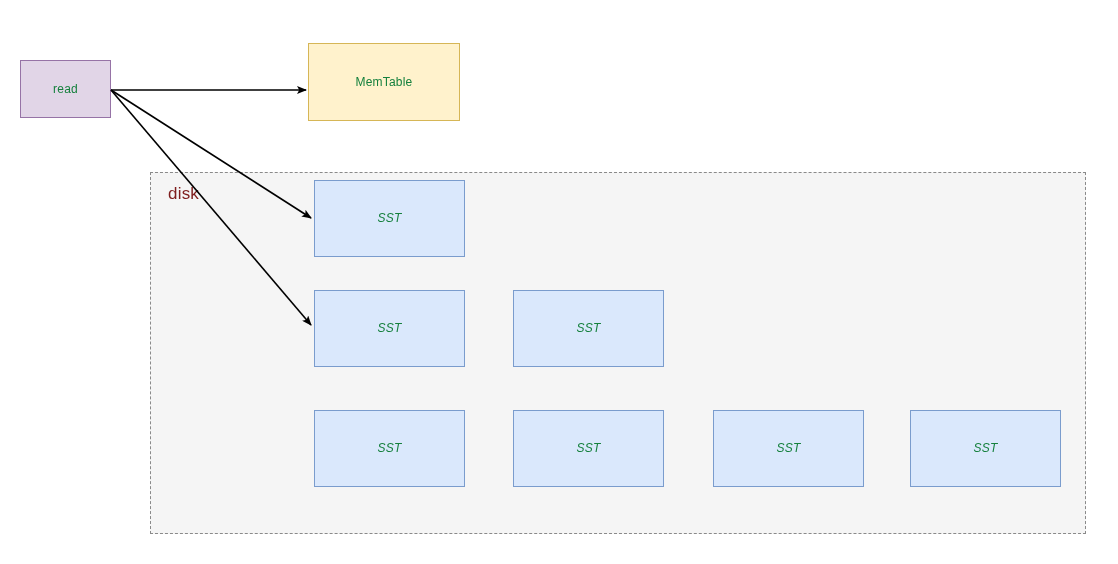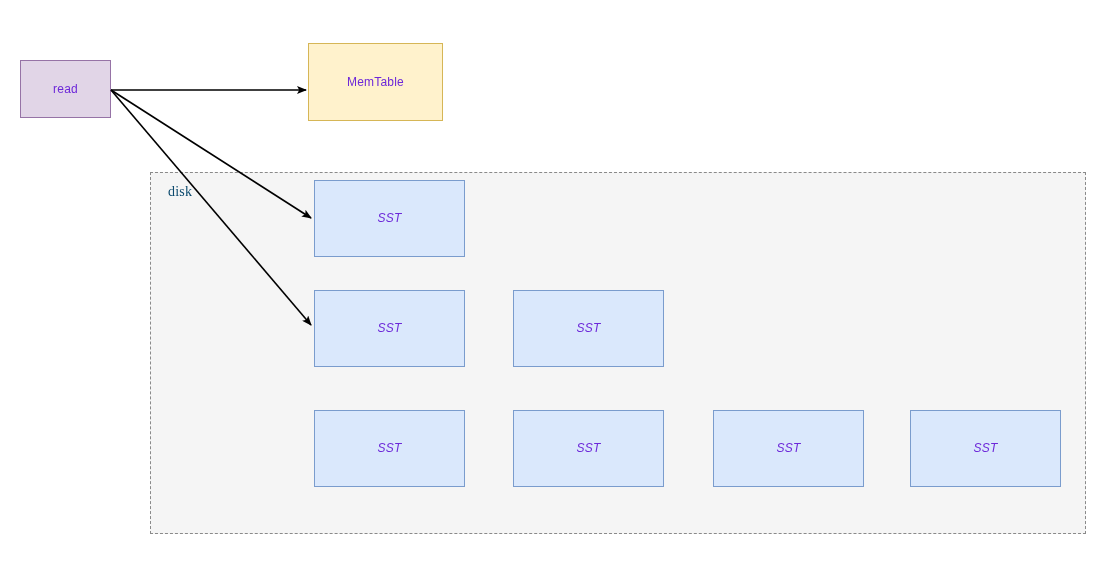--- a/index.html
+++ b/index.html
@@ -18,21 +18,21 @@
     overflow: hidden;
   }
   .node {
     position: absolute;
     box-sizing: border-box;
     display: flex;
     align-items: center;
     justify-content: center;
     font-family: "Liberation Sans", sans-serif;
     font-size: 12px;
-    color: #6d28d9;
+    color: #15803d;
     text-align: center;
     line-height: 1.2;
     letter-spacing: 0.2px;
   }
   .node-read {
     background: #e1d5e7;
     border: 1px solid #9673a6;
   }
   .node-mem {
     background: #fff2cc;
@@ -44,23 +44,23 @@
     font-style: italic;
   }
   .container-disk {
     position: absolute;
     box-sizing: border-box;
     background: #f5f5f5;
     border: 1.6px dashed #8a8a8a;
   }
   .container-label {
     position: absolute;
-    font-family: Liberation Serif, serif;
-    font-size: 14px;
-    color: #0c4a6e;
+    font-family: Liberation Sans, sans-serif;
+    font-size: 17px;
+    color: #7f1d1d;
     white-space: nowrap;
     letter-spacing: 0.2px;
   }
   #edges {
     position: absolute;
     left: 0;
     top: 0;
     width: 1118px;
     height: 564px;
     pointer-events: none;
@@ -95,21 +95,21 @@
       </div>
       <div class="node node-sst" style="background: rgb(218, 232, 252); border-color: rgb(122, 156, 205); left: 910px; top: 410px; width: 151px; height: 77px;">
         <span>SST</span>
       </div>
     </div>
 
   <div class="node node-read" id="node-read" style="left: 20px; top: 60px; width: 91px; height: 58px;">
     <span>read</span>
   </div>
 
-  <div class="node node-mem" id="node-memtable" style="left: 308px; top: 43px; width: 135px; height: 78px;">
+  <div class="node node-mem" id="node-memtable" style="left: 308px; top: 43px; width: 152px; height: 78px;">
     <span>MemTable</span>
   </div>
 
   <svg id="edges" viewBox="0 0 1118 564" xmlns="http://www.w3.org/2000/svg">
     <defs>
       <marker id="arrowhead" markerWidth="10" markerHeight="8" refX="9" refY="4" orient="auto" markerUnits="userSpaceOnUse">
         <path d="M 0 0 L 10 4 L 0 8 L 2.2 4 Z" fill="#000000"></path>
       </marker>
     </defs>
     <g id="edge-group">

